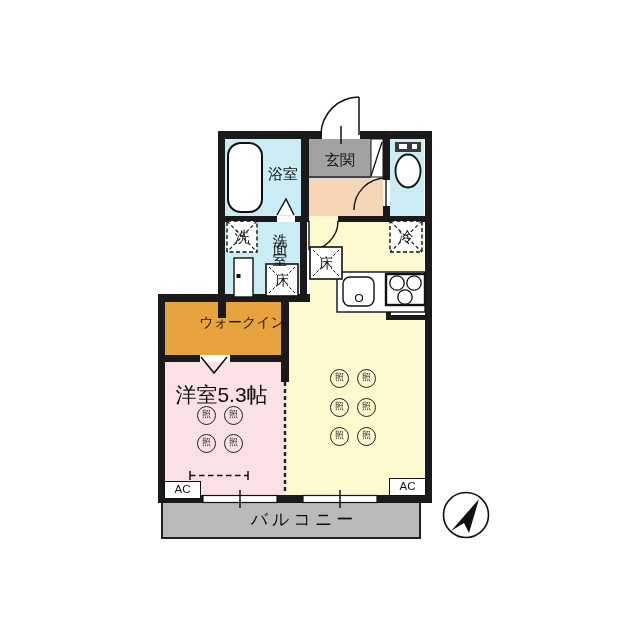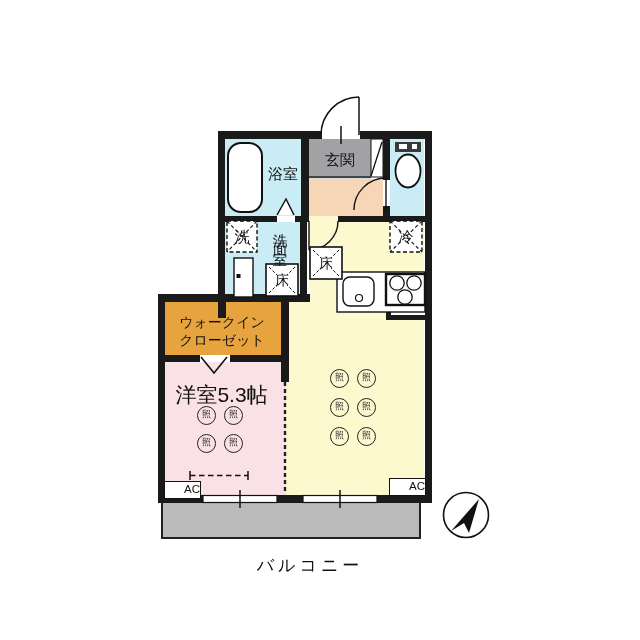--- a/index.html
+++ b/index.html
@@ -9,21 +9,21 @@
   }
   .plan-svg { position:absolute; left:0; top:0; }
   .lbl { position:absolute; color:#111; text-align:center; white-space:nowrap; }
   .vert { writing-mode:vertical-rl; letter-spacing:9px; white-space:normal; text-align:left; }
   .light {
     position:absolute; width:17px; height:17px; border:1.4px solid #222;
     border-radius:50%; font-size:9px; line-height:15px; text-align:center; color:#222;
   }
   .acbox {
     position:absolute; border:1.6px solid #111; background:#fff;
-    font-size:11.5px; line-height:14px; text-align:right; color:#111;
+    font-size:11.5px; line-height:14px; text-align:center; color:#111;
   }
 </style>
 </head>
 <body>
 
 <div class="canvas">
 
   <svg class="plan-svg" width="640" height="640" viewBox="0 0 640 640">
 
     <g>
@@ -156,24 +156,23 @@
     </g>
   </svg>
 
   <div class="lbl" style="left:311px;top:151px;width:58px;font-size:15px;">玄関</div>
   <div class="lbl" style="left:255px;top:165px;width:56px;font-size:15px;">浴室</div>
   <div class="lbl vert" style="left:271px;top:222px;width:18px;height:74px;font-size:14.5px;">洗面室</div>
   <div class="lbl" style="left:228px;top:228px;width:28px;font-size:15px;">洗</div>
   <div class="lbl" style="left:392px;top:228px;width:28px;font-size:15px;">冷</div>
   <div class="lbl" style="left:267px;top:272px;width:30px;font-size:14px;">床</div>
   <div class="lbl" style="left:311px;top:255px;width:30px;font-size:14px;">床</div>
-  <div class="lbl" style="left:159px;top:314px;width:126px;font-size:14px;">ウォークイン</div>
-  <div class="lbl" style="left:159px;top:332px;width:126px;font-size:14px;">クローゼット</div>
+  <div class="lbl" style="left:159px;top:314px;width:126px;font-size:14px;text-align:right;">ウォークイン</div>
   <div class="lbl" style="left:150px;top:381px;width:143px;font-size:21px;">洋室5.3帖</div>
-  <div class="lbl" style="left:218px;top:508px;width:184px;font-size:17px;letter-spacing:4px;margin-top:46px;">バルコニー</div>
+  <div class="lbl" style="left:212px;top:508px;width:184px;font-size:17px;letter-spacing:4px;">バルコニー</div>
 
   <div class="acbox" style="left:164px;top:481px;width:35px;height:16px;">AC</div>
   <div class="acbox" style="left:389px;top:478px;width:35px;height:16px;">AC</div>
 
   <div class="light" style="left:330px;top:369px;">照</div>
   <div class="light" style="left:357px;top:369px;">照</div>
   <div class="light" style="left:330px;top:398px;">照</div>
   <div class="light" style="left:357px;top:398px;">照</div>
   <div class="light" style="left:330px;top:427px;">照</div>
   <div class="light" style="left:357px;top:427px;">照</div>

